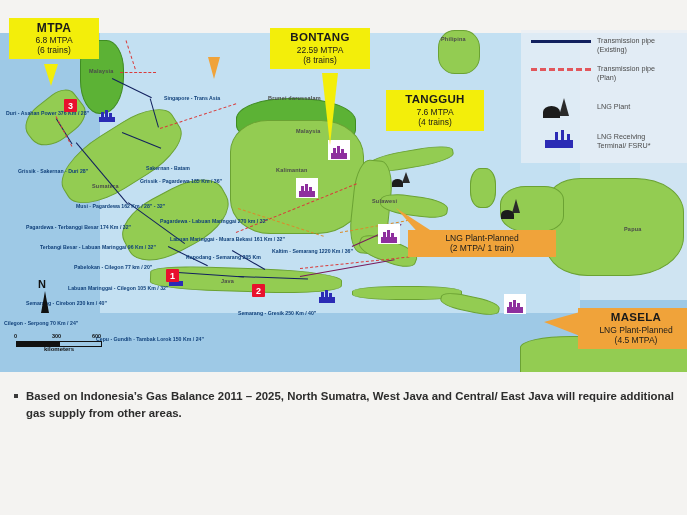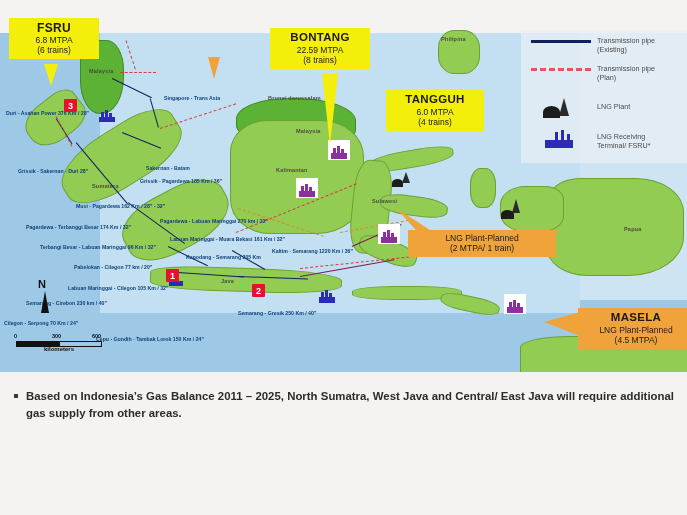--- a/index.html
+++ b/index.html
@@ -250,38 +250,38 @@
         <span style="left:76px;">600</span>
       </div>
       <div class="bar">
         <div class="seg f"></div>
         <div class="seg"></div>
       </div>
       <div class="unit">kilometers</div>
     </div>
 
     <div class="callout yellow" style="left:9px;top:18px;width:76px;font-size:8px;">
-      <span class="ttl" style="font-size:12px;">FSRU</span>
+      <span class="ttl" style="font-size:12px;">MTPA</span>
       <span class="sub" style="font-size:8.5px;">6.8 MTPA</span>
       <span class="sub" style="font-size:8.5px;">(6 trains)</span>
     </div>
     <div class="tail" style="left:44px;top:64px;border-left:7px solid transparent;border-right:7px solid transparent;border-top:22px solid #f3ee0a;"></div>
 
     <div class="tail" style="left:208px;top:57px;border-left:6px solid transparent;border-right:6px solid transparent;border-top:22px solid #f0a33a;"></div>
 
     <div class="callout yellow" style="left:270px;top:28px;width:86px;font-size:8px;">
       <span class="ttl" style="font-size:11.5px;">BONTANG</span>
       <span class="sub" style="font-size:8.5px;">22.59 MTPA</span>
       <span class="sub" style="font-size:8.5px;">(8 trains)</span>
     </div>
     <div class="tail" style="left:322px;top:73px;border-left:8px solid transparent;border-right:8px solid transparent;border-top:72px solid #f3ee0a;"></div>
 
     <div class="callout yellow" style="left:386px;top:90px;width:84px;font-size:8px;">
       <span class="ttl" style="font-size:11.5px;">TANGGUH</span>
-      <span class="sub" style="font-size:8.5px;">6.0 MTPA</span>
+      <span class="sub" style="font-size:8.5px;">7.6 MTPA</span>
       <span class="sub" style="font-size:8.5px;">(4 trains)</span>
     </div>
     <div class="tail" style="left:462px;top:134px;width:50px;height:68px;border-left:0;border-right:0;border-top:0;background:linear-gradient(to bottom right, rgba(243,238,10,0) 49%, #f3ee0a 50%);opacity:0;"></div>
 
     <div class="callout orange" style="left:408px;top:230px;width:134px;font-size:8px;">
       <span class="sub" style="font-size:8.5px;">LNG Plant-Planned</span>
       <span class="sub" style="font-size:8.5px;">(2 MTPA/ 1 train)</span>
     </div>
     <svg style="position:absolute;left:392px;top:206px;width:40px;height:44px;overflow:visible;">
       <polygon points="38,24 4,2 38,40" fill="#f0a33a"></polygon>

